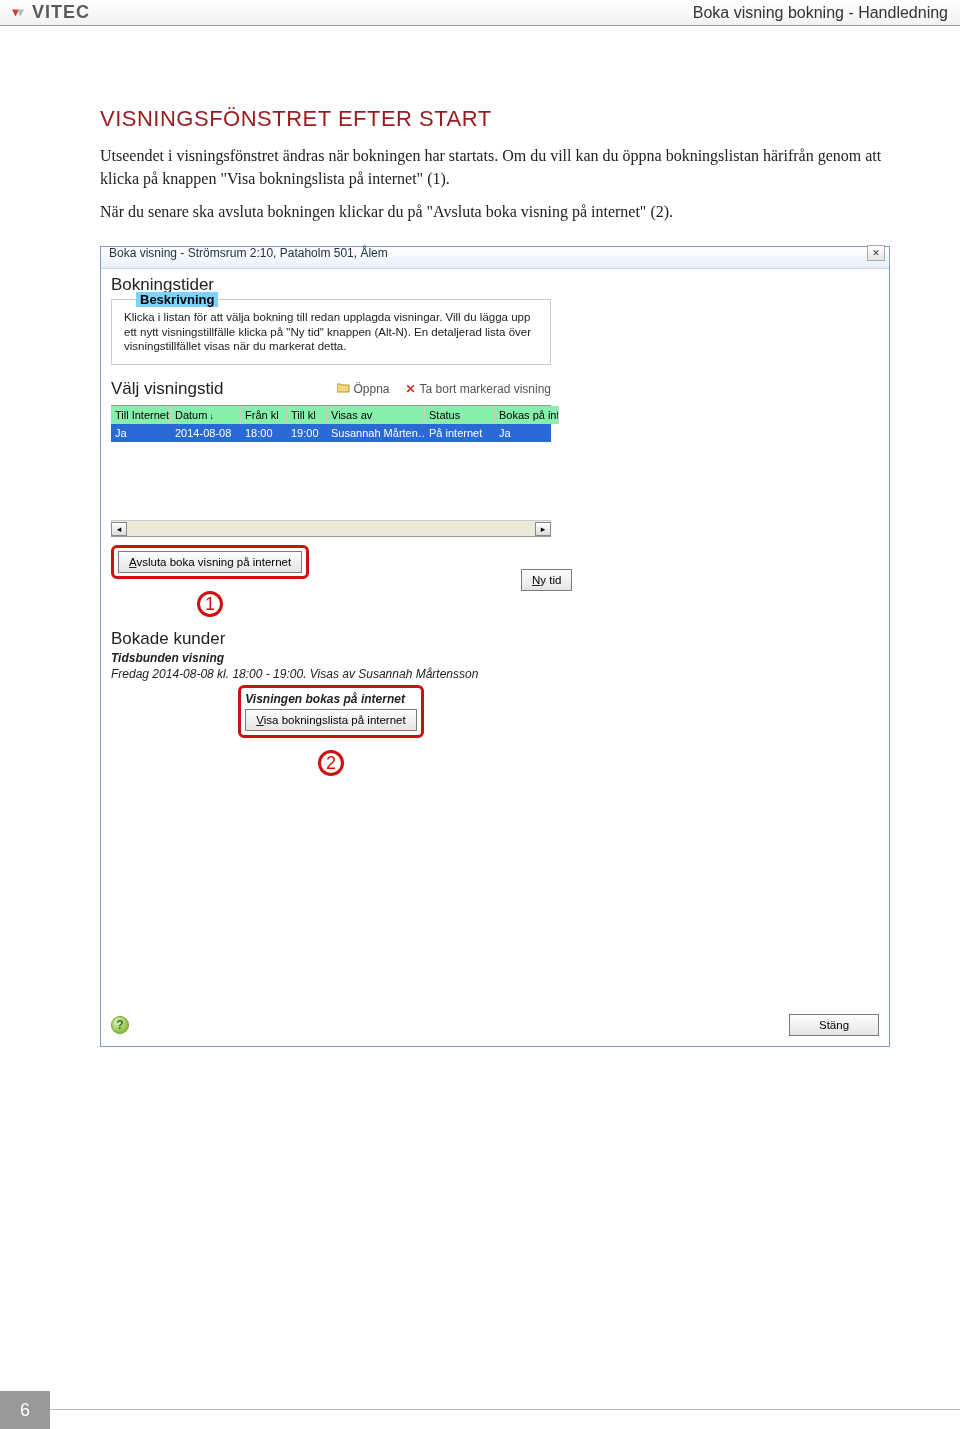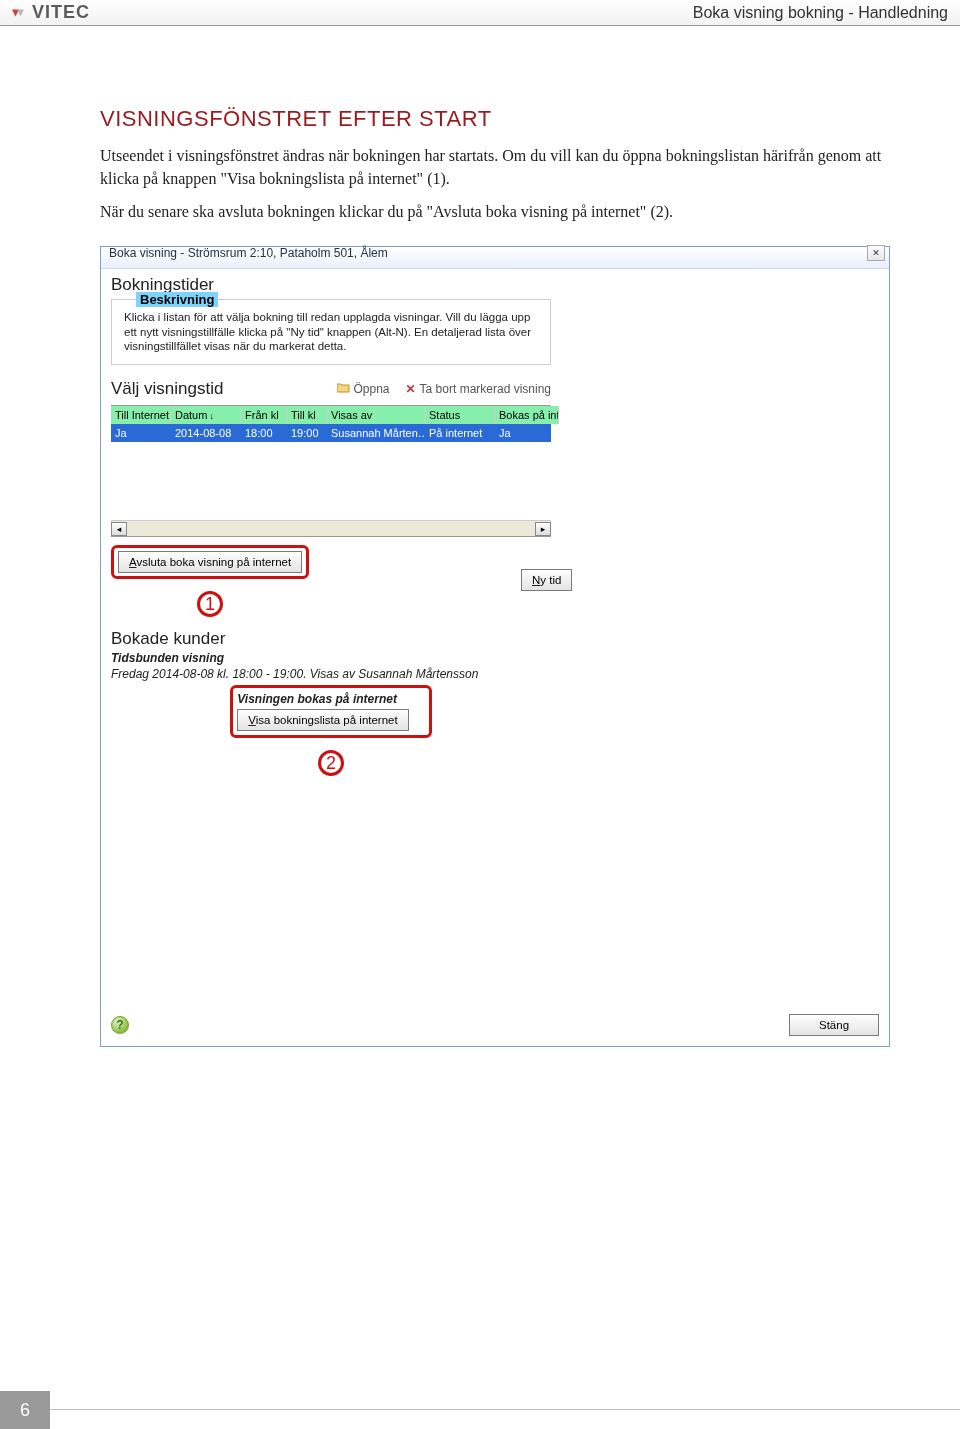--- a/index.html
+++ b/index.html
@@ -214,21 +214,21 @@
   .bold { font-weight: bold; }
   .visning-row {
     font-size: 12px;
     color: #222;
     margin-top: 2px;
     font-style: italic;
   }
   .callout-box-wide {
     border: 3px solid #c11;
     border-radius: 6px;
-    padding: 2px 20px 4px 4px;
+    padding: 2px 4px 4px 4px;
     display: inline-block;
     margin-top: 2px;
   }
   .dlg-footer {
     display: flex;
     align-items: center;
     justify-content: space-between;
     padding: 8px 10px 10px 10px;
     margin-top: 220px;
   }

